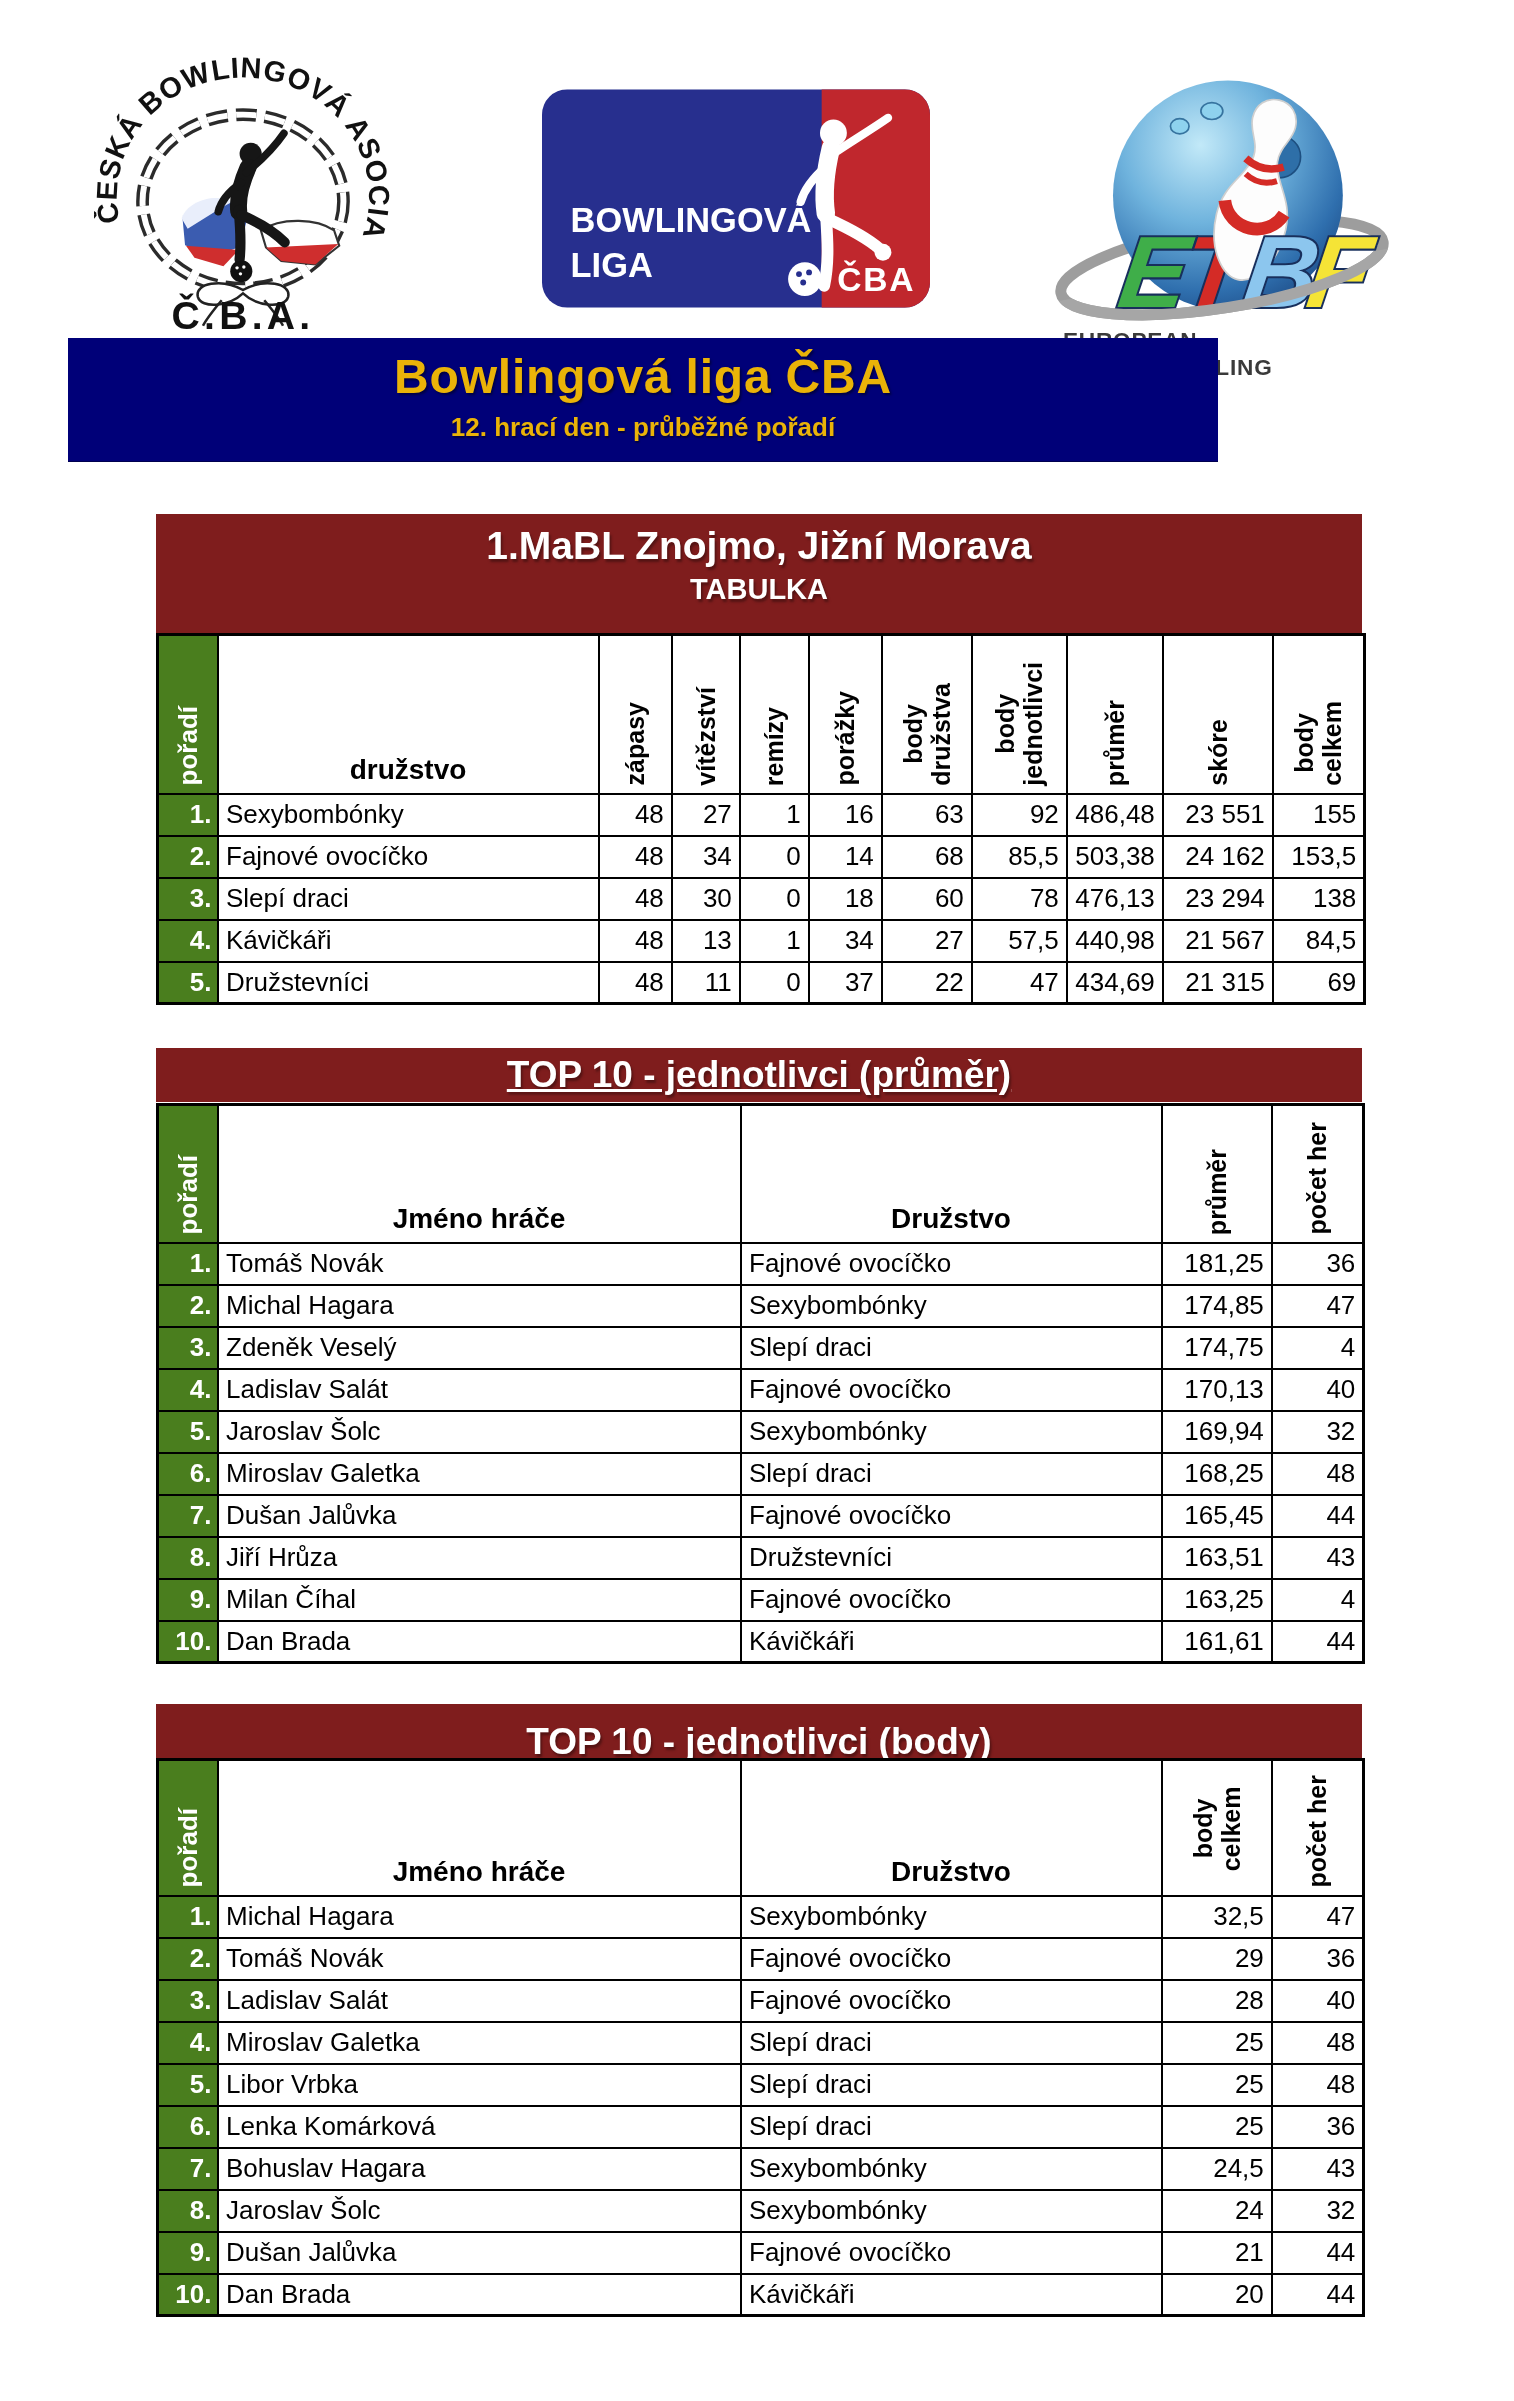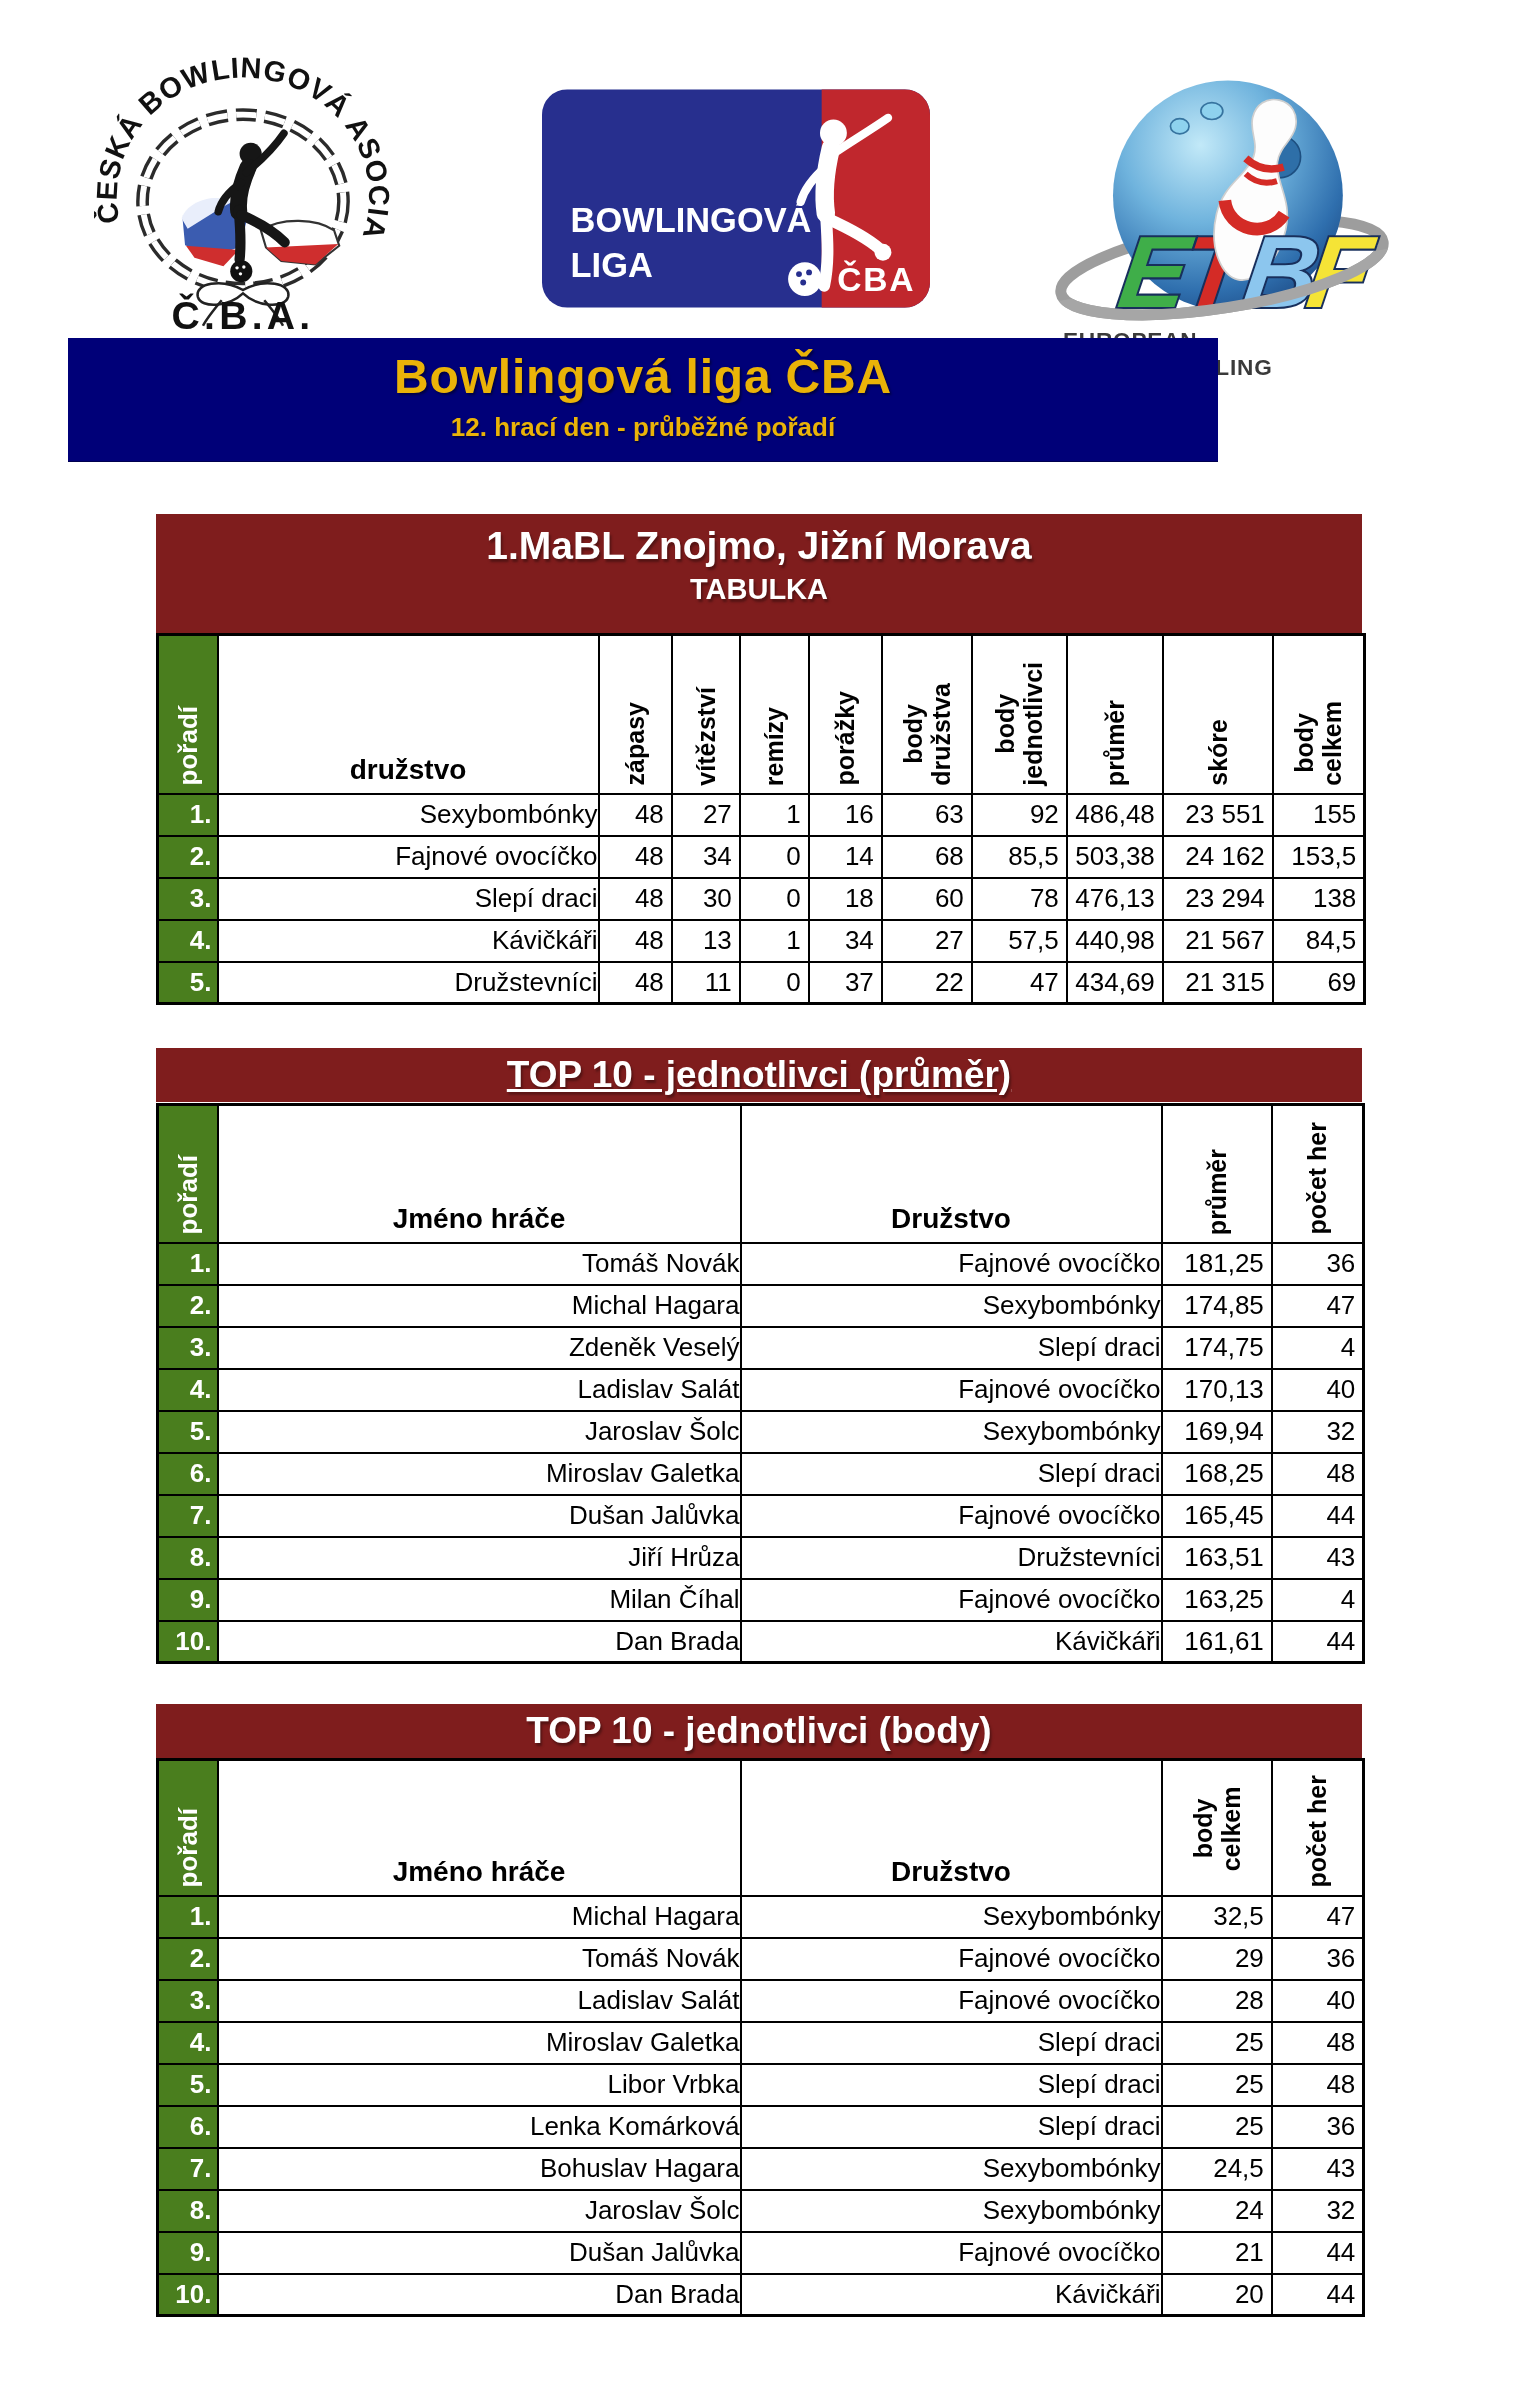--- a/index.html
+++ b/index.html
@@ -27,21 +27,21 @@
   .band {
     position:absolute; left:156px; width:1206px; background:#7f1d1d; color:#fff; text-align:center;
   }
   .band .bt { font-weight:bold; text-shadow:1.7px 2.5px 2.5px rgba(0,0,0,.35); }
   #band1 { top:514px; height:120px; }
   #band1 .bt1 { font-size:39px; padding-top:10px; }
   #band1 .bt2 { font-size:29px; margin-top:5px; }
   #band2 { top:1048px; height:54px;text-decoration:underline; }
   #band2 .bt1 { font-size:37px; line-height:54px; }
   #band3 { top:1704px; height:54px; }
-  #band3 .bt1 { font-size:37px; line-height:54px; }
+  #band3 .bt1 { font-size:37px; line-height:54px;margin-top:11px; }
 
   
   table { position:absolute; left:156px; width:1206px; border-collapse:collapse; table-layout:fixed; background:#fff; border:3.3px solid #000; }
   #t1 { top:633px; }
   #t2 { top:1103px; }
   #t3 { top:1758px; }
   th, td { border:2.5px solid #000; padding:0; }
   #t1 thead tr { height:159px; }
   #t2 thead tr { height:138px; }
   #t3 thead tr { height:136px; }
@@ -55,21 +55,21 @@
   #t3 .hclip { height:126px; }
   .rotv {
     writing-mode:vertical-rl; transform:rotate(180deg);
     white-space:pre-line; font-weight:bold; font-size:25px; line-height:28px; color:#000;
   }
   th.green .rotv { color:#fff; font-size:26px; }
   .hplain span { font-weight:bold; font-size:28px; color:#000000; }
 
   td { font-size:26px; color:#000; vertical-align:middle; }
   td.rank { background:#4a7e1e; color:#fff; font-weight:bold; text-align:right; padding-right:5px; }
-  td.name { text-align:right; padding-left:7.5px; }
+  td.name { text-align:left; padding-left:7.5px; }
   td.num  { text-align:right; padding-right:6.7px; }
 </style>
 </head>
 <body>
 
 <div class="page">
 
   <svg id="logo-cba" class="logo" viewBox="0 0 350 330" width="298" height="281">
     <ellipse cx="175" cy="172" rx="118" ry="102" fill="none" stroke="#2b2b2b" stroke-width="15" stroke-dasharray="24 10"></ellipse>
     <ellipse cx="175" cy="172" rx="118" ry="102" fill="none" stroke="#ffffff" stroke-width="7" stroke-dasharray="24 10"></ellipse>

